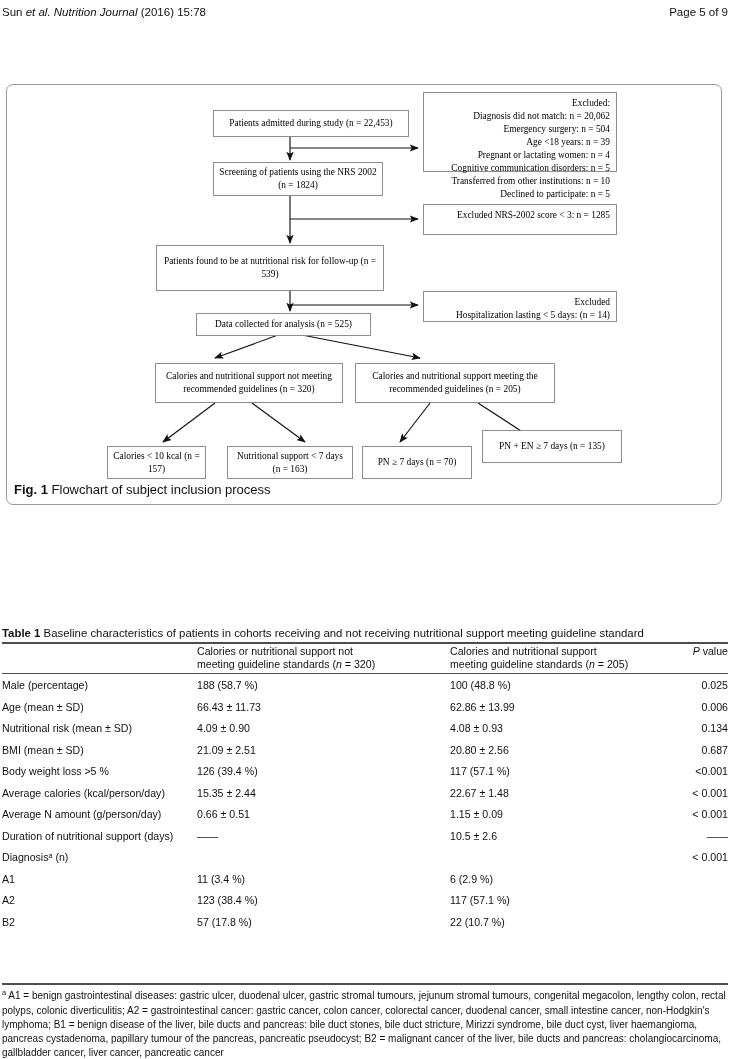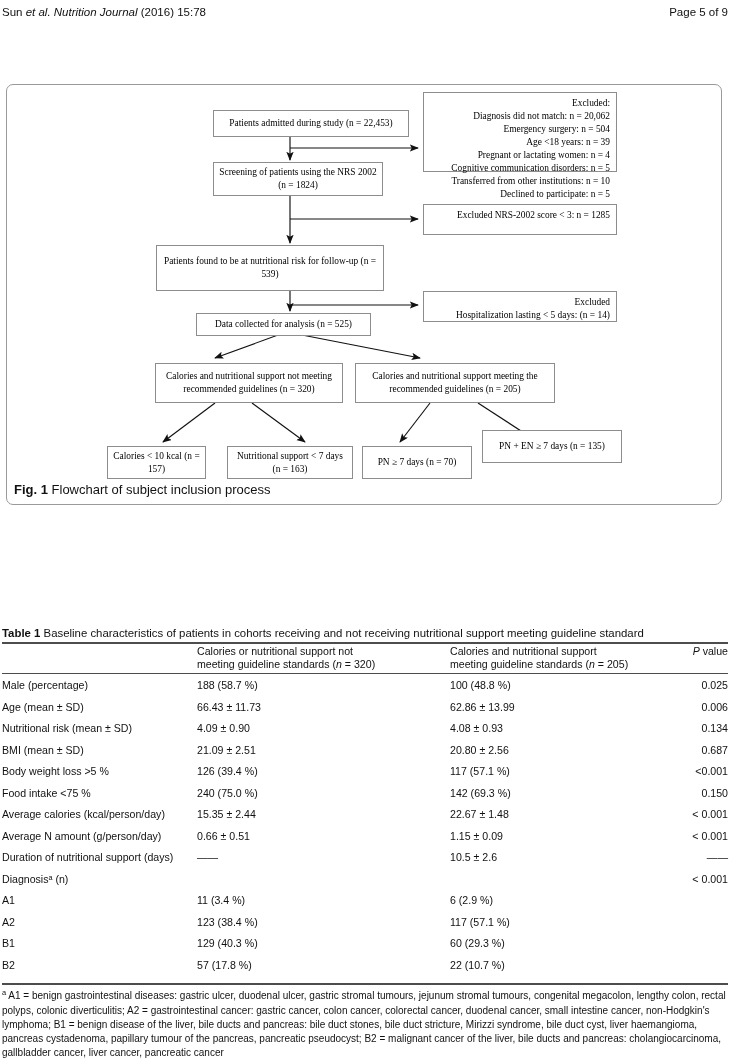--- a/index.html
+++ b/index.html
@@ -297,26 +297,20 @@
       <div class="c3">20.80 ± 2.56</div>
       <div class="c4">0.687</div>
     </div>
     <div class="trow">
       <div class="c1">Body weight loss &gt;5 %</div>
       <div class="c2">126 (39.4 %)</div>
       <div class="c3">117 (57.1 %)</div>
       <div class="c4">&lt;0.001</div>
     </div>
     <div class="trow">
-      <div class="c1">Food intake &lt;75 %</div>
-      <div class="c2">240 (75.0 %)</div>
-      <div class="c3">142 (69.3 %)</div>
-      <div class="c4">0.150</div>
-    </div>
-    <div class="trow">
       <div class="c1">Average calories (kcal/person/day)</div>
       <div class="c2">15.35 ± 2.44</div>
       <div class="c3">22.67 ± 1.48</div>
       <div class="c4">&lt; 0.001</div>
     </div>
     <div class="trow">
       <div class="c1">Average N amount (g/person/day)</div>
       <div class="c2">0.66 ± 0.51</div>
       <div class="c3">1.15 ± 0.09</div>
       <div class="c4">&lt; 0.001</div>
@@ -339,26 +333,20 @@
       <div class="c3">6 (2.9 %)</div>
       <div class="c4"></div>
     </div>
     <div class="trow">
       <div class="c1">A2</div>
       <div class="c2">123 (38.4 %)</div>
       <div class="c3">117 (57.1 %)</div>
       <div class="c4"></div>
     </div>
     <div class="trow">
-      <div class="c1">B1</div>
-      <div class="c2">129 (40.3 %)</div>
-      <div class="c3">60 (29.3 %)</div>
-      <div class="c4"></div>
-    </div>
-    <div class="trow">
       <div class="c1">B2</div>
       <div class="c2">57 (17.8 %)</div>
       <div class="c3">22 (10.7 %)</div>
       <div class="c4"></div>
     </div>
   </div>
 
 <div class="rule bottom"></div>
 
 <div class="tfoot">

